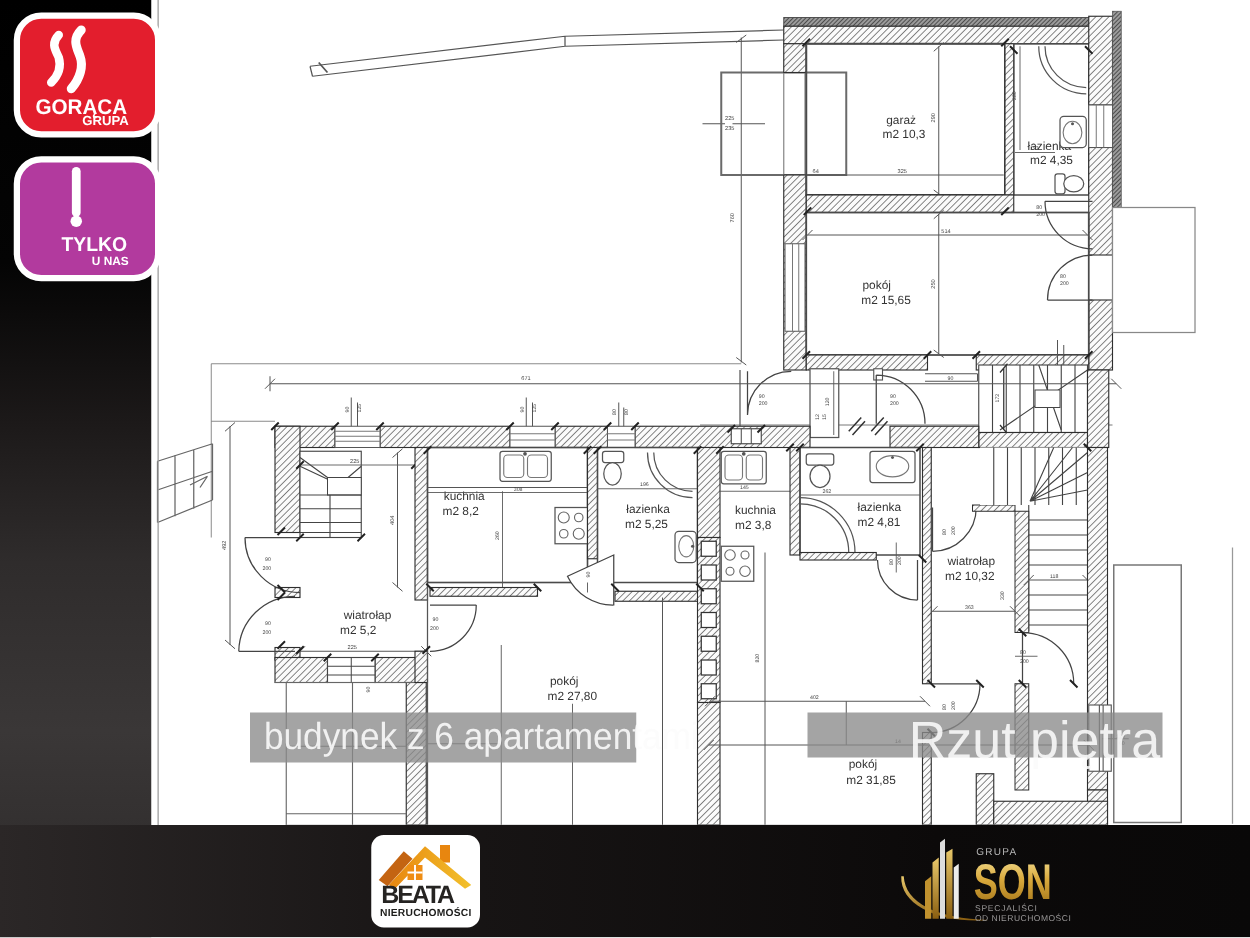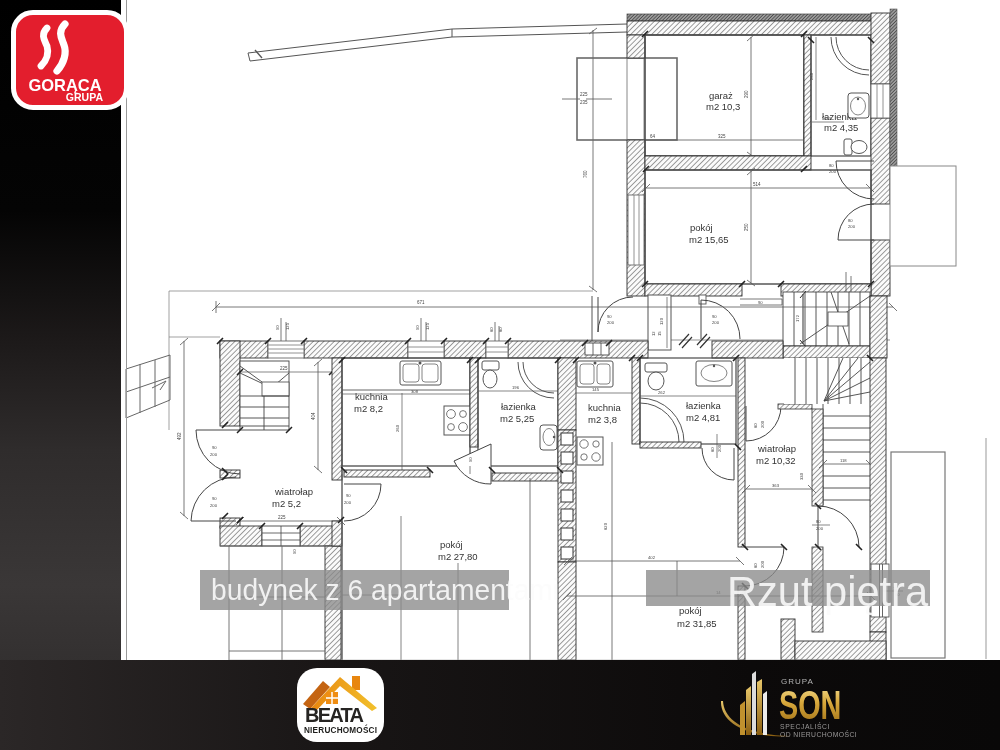--- a/index.html
+++ b/index.html
@@ -12,21 +12,21 @@
   .b2{top:125px;background:#b23a9e}
   .b3{top:241px;background:#2b5e86}
   .bt1{position:absolute;left:0;width:87px;top:62px;font-size:17px;font-weight:bold;transform:scaleX(.97);letter-spacing:0}
   .bt2{position:absolute;left:0;width:87px;top:80px;font-size:10.5px;font-weight:bold}
   .band{position:absolute;left:0px;top:660px;width:1000px;height:90px;
     background:linear-gradient(90deg,#2b2727 0%,#181515 35%,#0c0a0a 75%,#090808 100%)}
   .cap1{position:absolute;left:200px;top:570px;width:309px;height:40px;background:rgba(138,138,138,.78);
     color:rgba(252,252,252,.88);font-size:30px;line-height:40px;text-align:center;white-space:nowrap}
   .cap2{position:absolute;left:646px;top:570px;width:284px;height:36px;background:rgba(138,138,138,.78);
     color:rgba(250,250,250,.88);font-size:42px;line-height:44px;text-align:right;padding-left:14px;box-sizing:border-box;white-space:nowrap}
-  .beata{position:absolute;left:297px;top:668px;width:87px;height:74px;background:#fff;border-radius:20px}
+  .beata{position:absolute;left:297px;top:668px;width:87px;height:74px;background:#fff;border-radius:10px}
   .svgabs{position:absolute;left:0;top:0}
 </style>
 </head>
 <body>
 <div class="page">
 
 <svg class="svgabs" width="1000" height="750" viewBox="0 0 1000 750" style="filter:blur(0.35px)">
 <defs>
 <pattern id="hp" width="3.7" height="3.7" patternUnits="userSpaceOnUse" patternTransform="rotate(45)">
   <rect width="3.7" height="3.7" fill="#fbfbfb"></rect>
@@ -559,20 +559,28 @@
 
 <div class="badge b1">
   <svg class="svgabs" width="87" height="90" viewBox="0 0 87 90">
     <path d="M31,13 C24,20 29,26 31,31 C33,38 31,45 25,51" fill="none" stroke="#fff" stroke-width="6.8" stroke-linecap="round"></path>
     <path d="M49,9 C41,17 46,24 48,30 C51,38 48,48 41,56" fill="none" stroke="#fff" stroke-width="7.2" stroke-linecap="round"></path>
   </svg>
   <div class="bt1" style="top:61px">GORĄCA</div>
   <div class="bt2" style="top:76px">GRUPA</div>
 </div>
 
+<div class="badge b2">
+  <svg class="svgabs" width="87" height="95" viewBox="0 0 87 95">
+    <path d="M45,7 L45,40" stroke="#fff" stroke-width="7" stroke-linecap="round"></path>
+    <circle cx="45" cy="47" r="4.6" fill="#fff"></circle>
+  </svg>
+  <div class="bt1" style="top:58px;font-size:16px">TYLKO</div>
+  <div class="bt2" style="top:74px;font-size:9.5px">U NAS</div>
+</div>
 
 
 <div class="cap1"><span style="display:inline-block;transform:scaleX(.94)">budynek z 6 apartamentami</span></div>
 
 <div class="cap2"><span style="display:inline-block;transform:scaleX(.99);transform-origin:0 0">Rzut piętra</span></div>
 
 <div class="band"></div>
 
 <div class="beata">
   <svg class="svgabs" width="87" height="74" viewBox="0 0 87 74">

